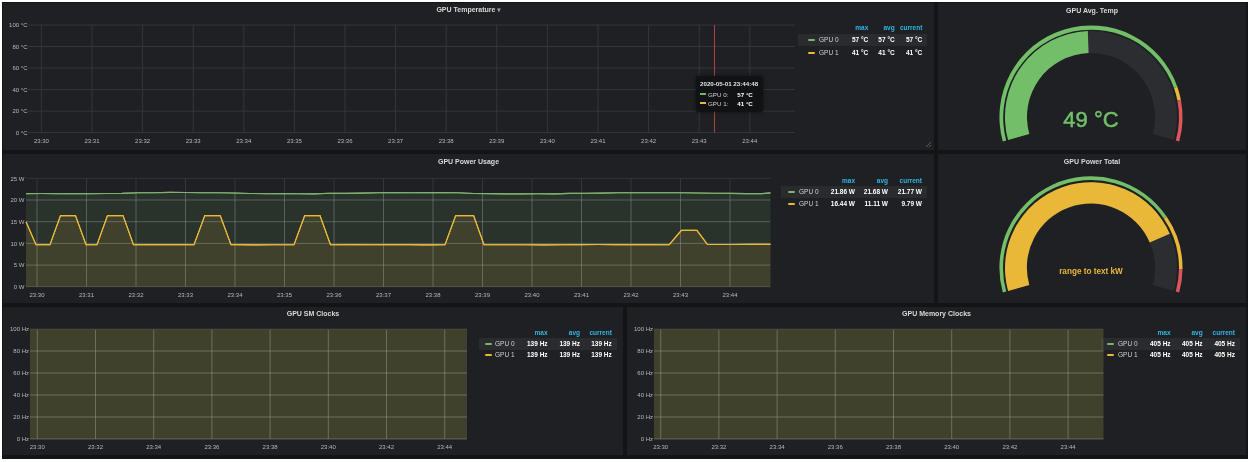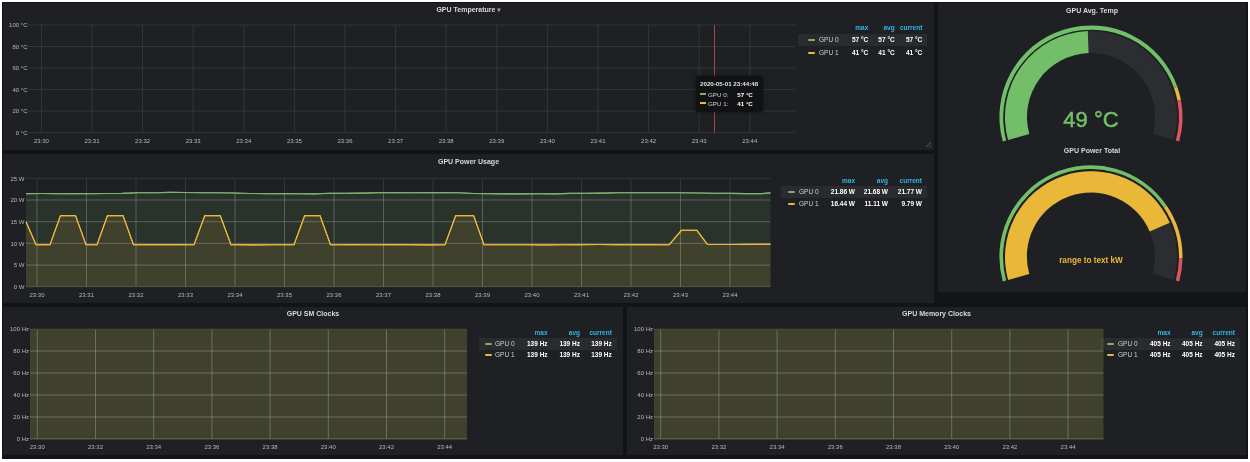--- a/index.html
+++ b/index.html
@@ -188,21 +188,21 @@
       <div class="lv" style="right:79px;top:35px">21.86 W</div>
       <div class="lv" style="right:46px;top:35px">21.68 W</div>
       <div class="lv" style="right:12px;top:35px">21.77 W</div>
       <div class="dash" style="left:785px;top:48.5px;background:#EAB839"></div>
       <div class="ll" style="left:796px;top:46.5px">GPU 1</div>
       <div class="lv" style="right:79px;top:46.5px">16.44 W</div>
       <div class="lv" style="right:46px;top:46.5px">11.11 W</div>
       <div class="lv" style="right:12px;top:46.5px">9.79 W</div>
     </div>
   </div>
-<div class="panel" style="left:938px;top:143px;width:308px;height:149px">
+<div class="panel" style="left:938px;top:154px;width:308px;height:149px">
     <svg width="308" height="149" viewBox="0 0 308 149">
       <path d="M70.1 137 A86 86 0 1 1 235.9 137 L214.7 131.1 A64 64 0 1 0 91.3 131.1 Z" fill="#2b2d31"></path>
       <path d="M70.1 137 A86 86 0 0 1 231.8 79.7 L211.7 88.4 A64 64 0 0 0 91.3 131.1 Z" fill="#EAB839"></path>
       <path d="M64.8 138.5 A91.5 91.5 0 0 1 228.8 62.7 L225.9 64.7 A88 88 0 0 0 68.2 137.5 Z" fill="#73BF69"></path>
       <path d="M228.8 62.7 A91.5 91.5 0 0 1 244.5 115.2 L241 115.1 A88 88 0 0 0 225.9 64.7 Z" fill="#EAB839"></path>
       <path d="M244.5 115.2 A91.5 91.5 0 0 1 241.2 138.5 L237.8 137.5 A88 88 0 0 0 241 115.1 Z" fill="#e0545e"></path>
       <text x="153" y="119.5" text-anchor="middle" font-size="8.2" font-weight="bold" fill="#EAB839">range to text kW</text>
     </svg>
     <div class="title" style="top:4px">GPU Power Total</div>
   </div>

